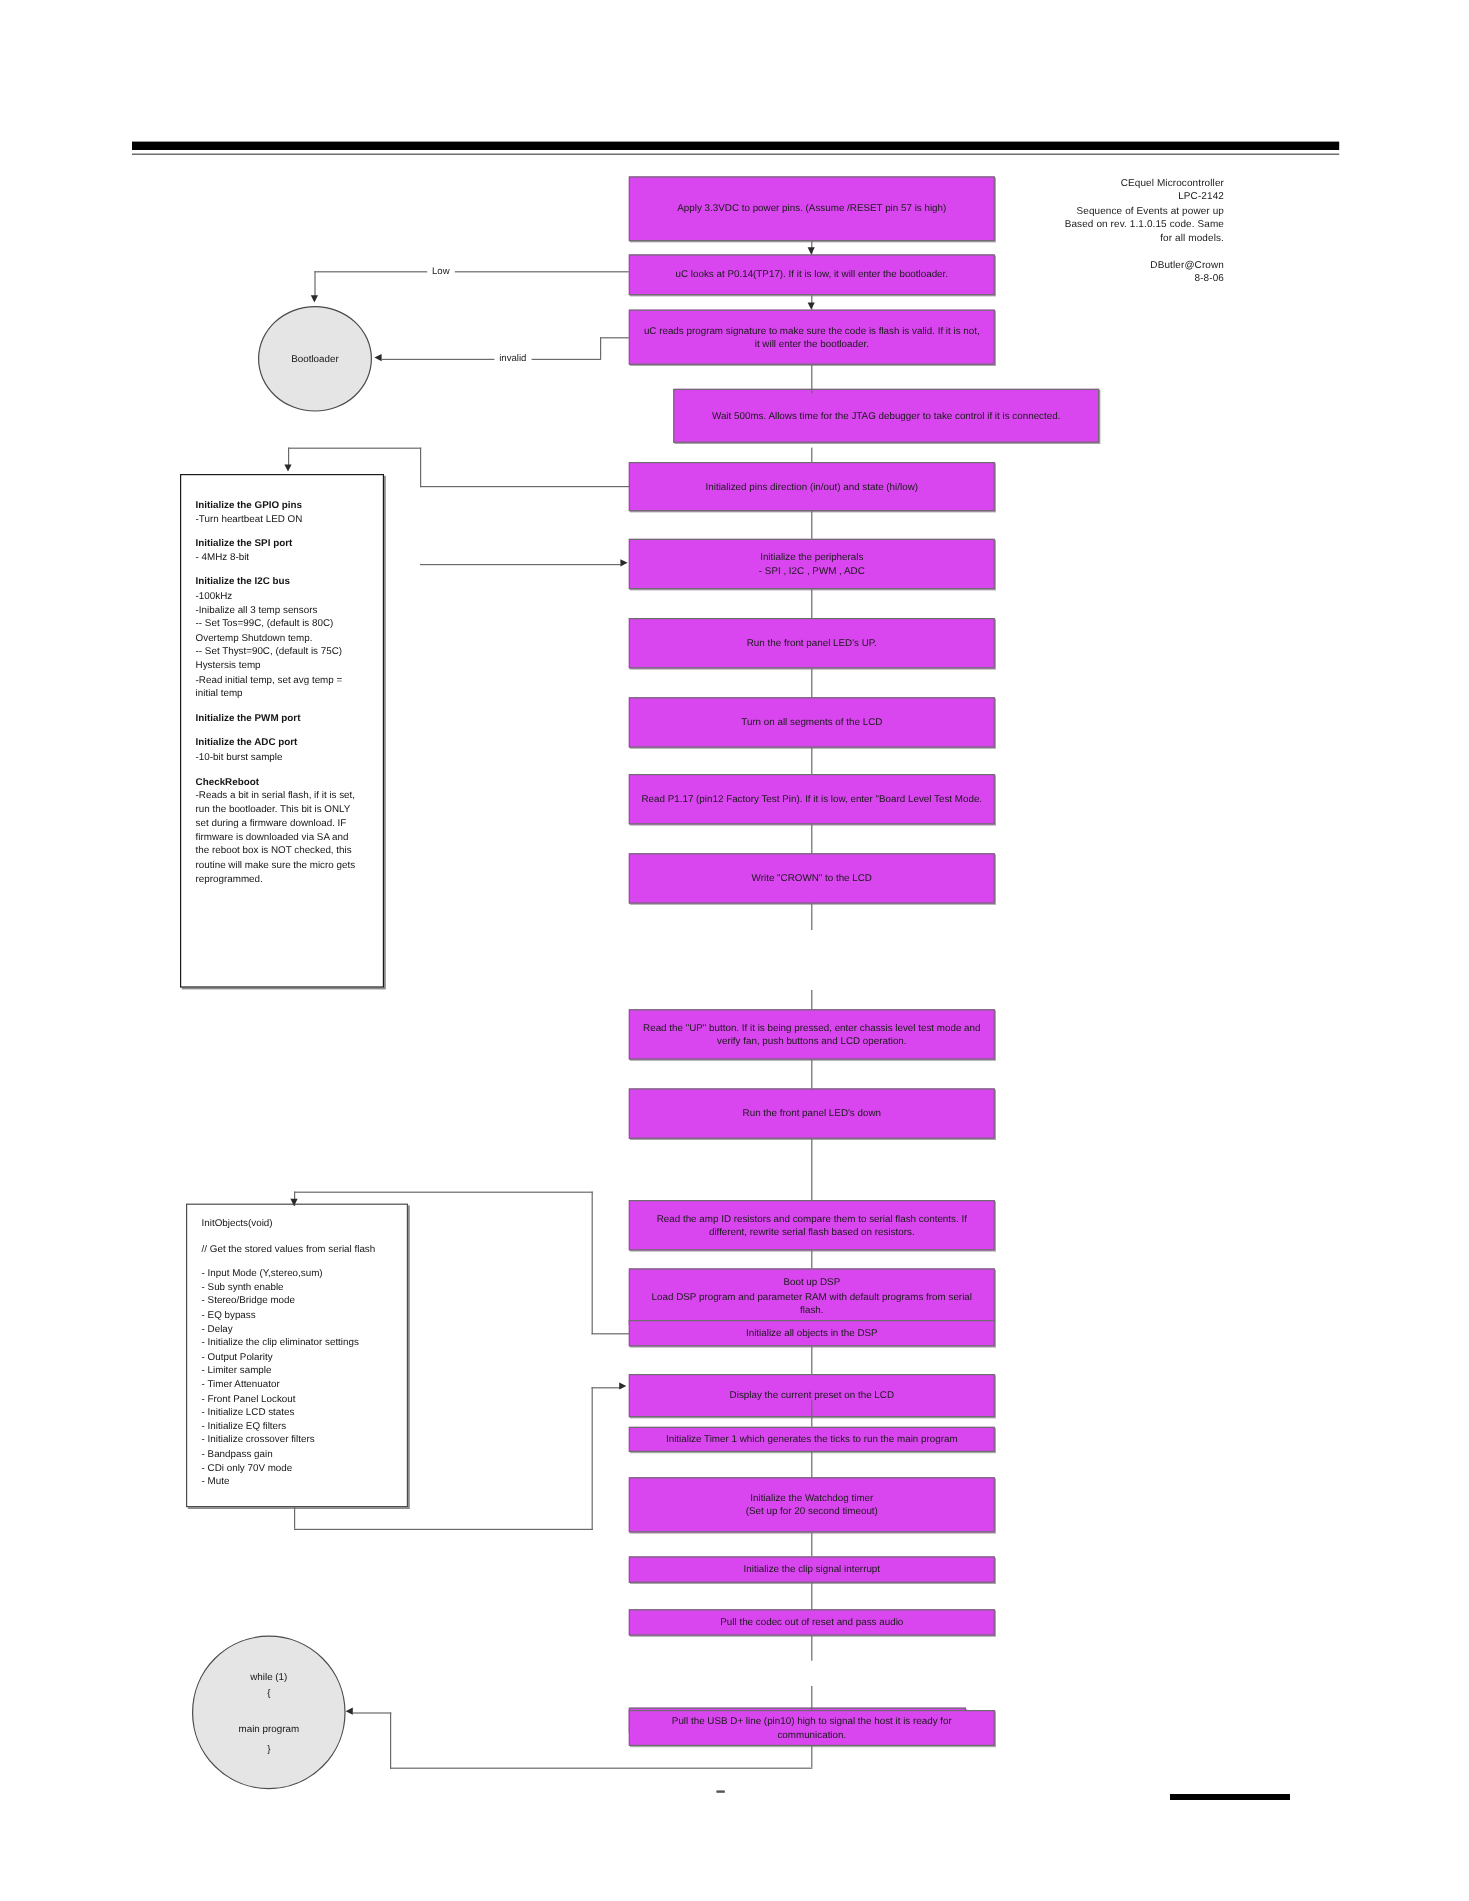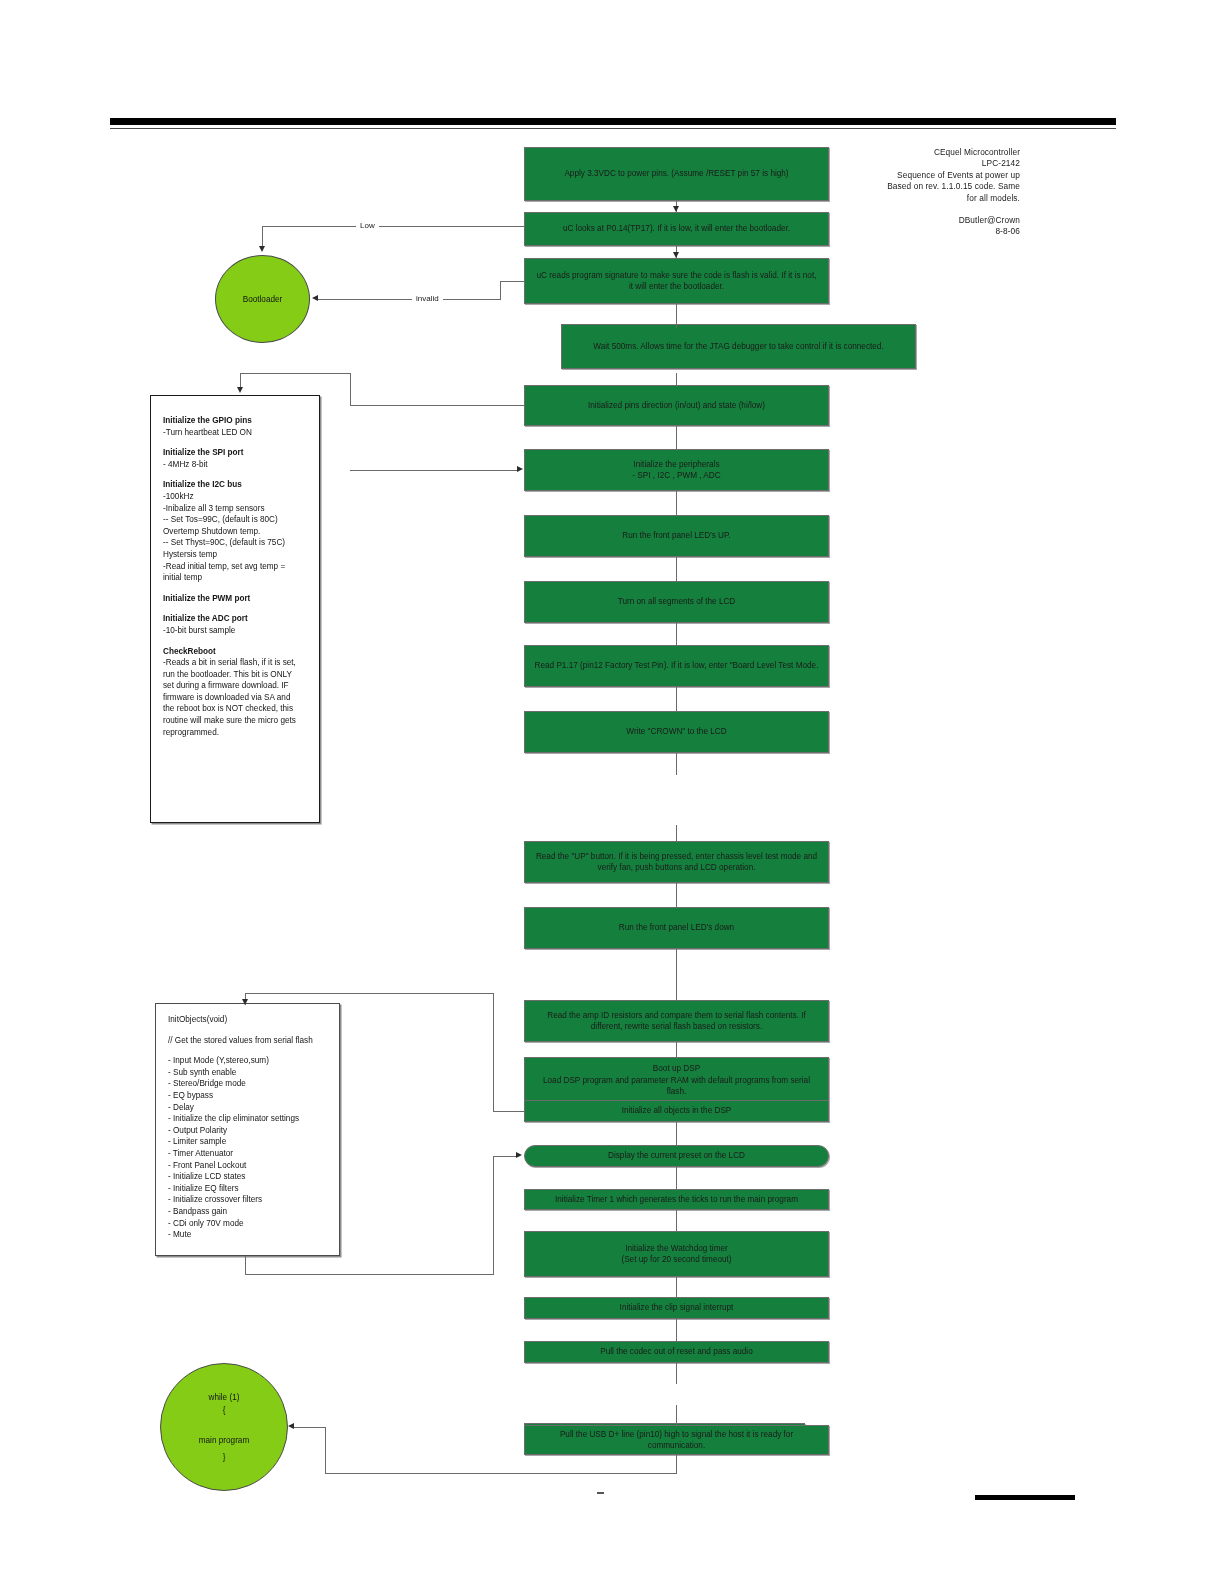--- a/index.html
+++ b/index.html
@@ -64,21 +64,21 @@
     color: #1a1a1a;
     letter-spacing: .1px;
   }
   .title-block .gap { height: 11px; }
 
   
   .node {
     position: absolute;
     box-sizing: border-box;
     border: 1px solid #6d6d6d;
-    background: #15803d;
+    background: #d946ef;
     display: flex;
     align-items: center;
     justify-content: center;
     text-align: center;
     font-size: 8.2px;
     line-height: 11.5px;
     color: #1a1a1a;
     padding: 2px 9px;
     box-shadow: 1px 1px 0 #a8a8a8;
   }
@@ -101,21 +101,21 @@
   .panel .sect { margin-top: 9px; }
   .panel ul { margin: 0; padding: 0; list-style: none; }
   .panel li { white-space: nowrap; }
 
   
   .ellipse {
     position: absolute;
     box-sizing: border-box;
     border: 1px solid #4a4a4a;
     border-radius: 50%;
-    background: #84cc16;
+    background: #e5e5e5;
     display: flex;
     flex-direction: column;
     align-items: center;
     justify-content: center;
     text-align: center;
     font-size: 8.2px;
     line-height: 13px;
     color: #151515;
   }
 
@@ -203,21 +203,21 @@
 
   <div class="node" style="left:524px; top:1000px; width:305px; height:42px;">Read the amp ID resistors and compare them to serial flash contents.  If different, rewrite serial flash based on resistors.</div>
 
   <div class="node" style="left:524px; top:1057px; width:305px; height:47px;">
     <span style="white-space:pre-line">Boot up DSP
 Load DSP program and parameter RAM with default programs from serial flash.</span>
   </div>
 
   <div class="node" style="left:524px; top:1100px; width:305px; height:22px;">Initialize all objects in the DSP</div>
 
-  <div class="node" style="left:524px; top:1145px; width:305px; height:22px;border-radius:11px;">Display the current preset on the LCD</div>
+  <div class="node" style="left:524px; top:1145px; width:305px; height:36px;">Display the current preset on the LCD</div>
 
   <div class="node" style="left:524px; top:1189px; width:305px; height:21px;">Initialize Timer 1 which generates the ticks to run the main program</div>
 
   <div class="node" style="left:524px; top:1231px; width:305px; height:46px;">
     <span style="white-space:pre-line">Initialize the Watchdog timer
 (Set up for 20 second timeout)</span>
   </div>
 
   <div class="node" style="left:524px; top:1297px; width:305px; height:22px;">Initialize the clip signal interrupt</div>
 

